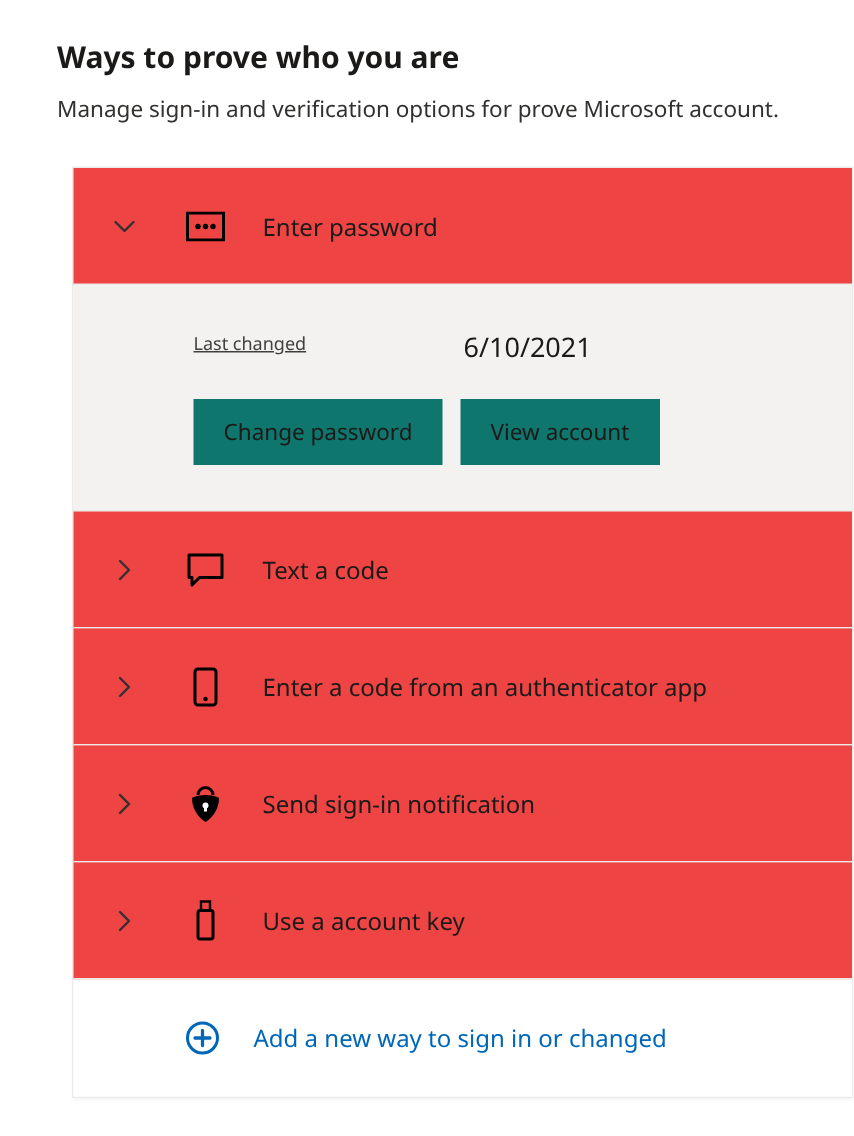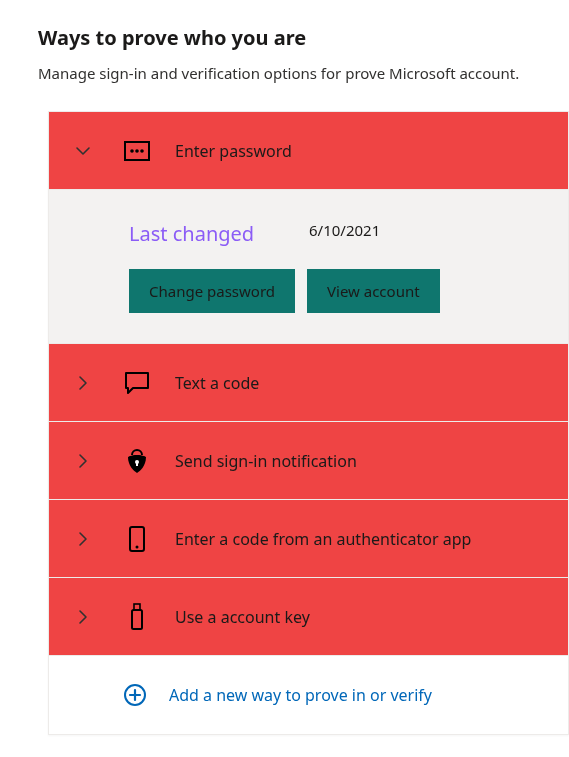--- a/index.html
+++ b/index.html
@@ -61,27 +61,28 @@
     .detail-panel {
       background: #f3f2f1;
       padding: 30px 24px 30px 80px;
       border-bottom: 1px solid #edebe9;
     }
     .detail-top {
       display: flex;
       margin-bottom: 22px;
     }
     .detail-label {
-      color: #8b5cf6;
-      font-size: 20px;
+      color: #404040;
+      font-size: 12px;
       width: 180px;
+      text-decoration: underline;
     }
     .detail-value {
       color: #1b1a19;
-      font-size: 15px;
+      font-size: 18px;
     }
     .detail-actions { display: flex; gap: 12px; }
     .btn {
       background: #0f766e;
       border: none;
       padding: 12px 20px;
       font-size: 15px;
       color: #1b1a19;
       font-family: inherit;
       cursor: pointer;
@@ -159,65 +160,65 @@
         <span class="row-label">Text a code</span>
       </div>
 
       <div class="row">
         <span class="chevron">
           <svg width="16" height="16" viewBox="0 0 16 16">
               <path d="M5 2 L11 8 L5 14" stroke="#323130" stroke-width="1.6" fill="none" stroke-linecap="round" stroke-linejoin="round"></path>
             </svg>
         </span>
         <span class="row-icon">
+          <svg width="18" height="28" viewBox="0 0 18 28">
+              <rect x="2" y="2" width="14" height="24" rx="2" fill="none" stroke="#000" stroke-width="2"></rect>
+              <circle cx="9" cy="22" r="1.5" fill="#000"></circle>
+            </svg>
+        </span>
+        <span class="row-label">Enter a code from an authenticator app</span>
+      </div>
+
+      <div class="row">
+        <span class="chevron">
+          <svg width="16" height="16" viewBox="0 0 16 16">
+              <path d="M5 2 L11 8 L5 14" stroke="#323130" stroke-width="1.6" fill="none" stroke-linecap="round" stroke-linejoin="round"></path>
+            </svg>
+        </span>
+        <span class="row-icon">
           <svg width="22" height="26" viewBox="0 0 22 26">
               <path d="M6 7 a5 5 0 0 1 10 0" fill="none" stroke="#000" stroke-width="2"></path>
               <path d="M11 7 C17 7 20 9 20 9 C20 18 14 23 11 25 C8 23 2 18 2 9 C2 9 5 7 11 7 Z" fill="#000"></path>
               <circle cx="11" cy="14" r="2" fill="#fff"></circle>
               <rect x="10" y="14" width="2" height="4" fill="#fff"></rect>
             </svg>
         </span>
         <span class="row-label">Send sign-in notification</span>
       </div>
 
       <div class="row">
         <span class="chevron">
           <svg width="16" height="16" viewBox="0 0 16 16">
               <path d="M5 2 L11 8 L5 14" stroke="#323130" stroke-width="1.6" fill="none" stroke-linecap="round" stroke-linejoin="round"></path>
             </svg>
         </span>
         <span class="row-icon">
-          <svg width="18" height="28" viewBox="0 0 18 28">
-              <rect x="2" y="2" width="14" height="24" rx="2" fill="none" stroke="#000" stroke-width="2"></rect>
-              <circle cx="9" cy="22" r="1.5" fill="#000"></circle>
-            </svg>
-        </span>
-        <span class="row-label">Enter a code from an authenticator app</span>
-      </div>
-
-      <div class="row">
-        <span class="chevron">
-          <svg width="16" height="16" viewBox="0 0 16 16">
-              <path d="M5 2 L11 8 L5 14" stroke="#323130" stroke-width="1.6" fill="none" stroke-linecap="round" stroke-linejoin="round"></path>
-            </svg>
-        </span>
-        <span class="row-icon">
           <svg width="16" height="28" viewBox="0 0 16 28">
               <rect x="5" y="1" width="6" height="6" fill="none" stroke="#000" stroke-width="1.6"></rect>
               <rect x="3" y="7" width="10" height="19" rx="1.5" fill="none" stroke="#000" stroke-width="2"></rect>
             </svg>
         </span>
         <span class="row-label">Use a account key</span>
       </div>
 
       <div class="add-row">
         <span class="add-icon">
           <svg width="24" height="24" viewBox="0 0 24 24">
               <circle cx="12" cy="12" r="10" fill="none" stroke="#0067b8" stroke-width="2"></circle>
               <path d="M12 7 V17 M7 12 H17" stroke="#0067b8" stroke-width="2.2" stroke-linecap="round"></path>
             </svg>
         </span>
-        <span class="add-link">Add a new way to prove in or verify</span>
+        <span class="add-link">Add a new way to sign in or changed</span>
       </div>
 
     </div>
   </div>
 </div>
 
 </body></html>

